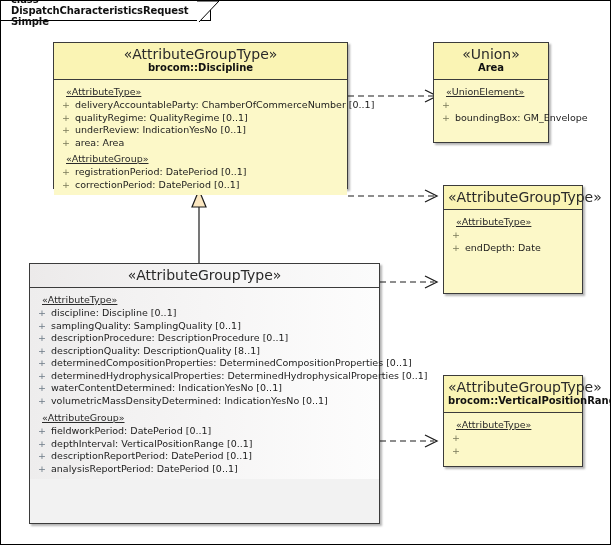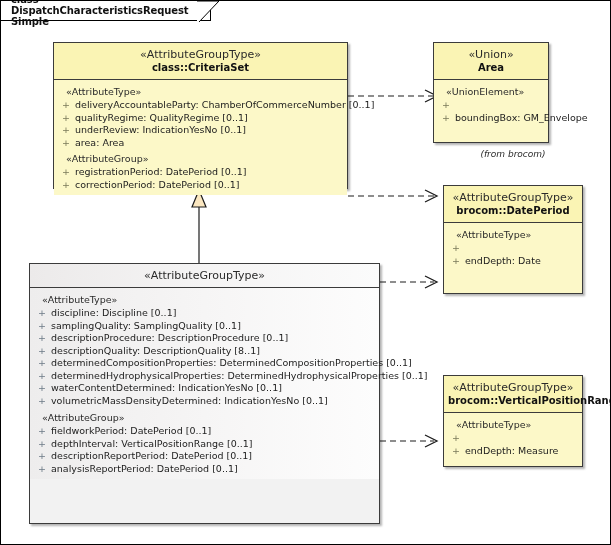--- a/index.html
+++ b/index.html
@@ -59,21 +59,21 @@
     z-index: 3;
   }
   .clsbox .hdr {
     box-sizing: border-box;
     border-bottom: 1px solid #3b3b3b;
     text-align: center;
     padding: 5px 4px 5px 4px;
     line-height: 13px;
   }
   .clsbox .stereo {
-    font-size: 11px;
+    font-size: 14px;
     color: #2a2a2a;
     white-space: nowrap;
   }
   .clsbox .cname {
     font-size: 10px;
     font-weight: bold;
     color: #111111;
     white-space: nowrap;
   }
   .clsbox .body {
@@ -93,20 +93,21 @@
     background: linear-gradient(to right, #eeeded 0%, #f6f5f5 50%, #fdfdfd 100%);
   }
 
   
   .grouplbl {
     font-size: 9.5px;
     color: #2a2a2a;
     padding: 1px 0 1px 9px;
     line-height: 12px;
     white-space: nowrap;
+    text-decoration: underline;
   }
   .feat {
     display: flex;
     font-size: 9.5px;
     color: #1c1c1c;
     line-height: 12.5px;
     white-space: nowrap;
   }
   .feat .vis {
     width: 18px;
@@ -177,21 +178,21 @@
 
     <g>
       <line x1="379" y1="440" x2="433" y2="440" stroke="#1c1c1c" stroke-width="1.2" stroke-dasharray="6,4"></line>
       <polyline points="424,434 436,440 424,446" fill="none" stroke="#1c1c1c" stroke-width="1.3"></polyline>
     </g>
   </svg>
 
   <div class="clsbox fill-yellow" style="left:52px; top:41px; width:295px; height:147px;">
     <div class="hdr">
       <div class="stereo">«AttributeGroupType»</div>
-      <div class="cname">class::CriteriaSet</div>
+      <div class="cname">brocom::Discipline</div>
     </div>
     <div class="body">
       <div class="grouplbl">«AttributeType»</div>
       <div class="feat">
         <span class="vis">+</span>
         <span class="sig">deliveryAccountableParty: ChamberOfCommerceNumber [0..1]</span>
       </div>
       <div class="feat">
         <span class="vis">+</span>
         <span class="sig">qualityRegime: QualityRegime [0..1]</span>
@@ -283,26 +284,24 @@
       <div class="grouplbl">«UnionElement»</div>
       <div class="feat">
         <span class="vis">+</span>
       </div>
       <div class="feat">
         <span class="vis">+</span>
         <span class="sig">boundingBox: GM_Envelope</span>
       </div>
     </div>
   </div>
-  <div class="fromnote" style="left:442px; top:148px; width:140px;">(from brocom)</div>
 
   <div class="clsbox fill-yellow" style="left:442px; top:184px; width:140px; height:109px;">
     <div class="hdr">
       <div class="stereo">«AttributeGroupType»</div>
-      <div class="cname">brocom::DatePeriod</div>
     </div>
     <div class="body">
       <div class="grouplbl">«AttributeType»</div>
       <div class="feat">
         <span class="vis">+</span>
       </div>
       <div class="feat">
         <span class="vis">+</span>
         <span class="sig">endDepth: Date</span>
       </div>
@@ -314,18 +313,17 @@
       <div class="stereo">«AttributeGroupType»</div>
       <div class="cname">brocom::VerticalPositionRange</div>
     </div>
     <div class="body">
       <div class="grouplbl">«AttributeType»</div>
       <div class="feat">
         <span class="vis">+</span>
       </div>
       <div class="feat">
         <span class="vis">+</span>
-        <span class="sig">endDepth: Measure</span>
       </div>
     </div>
   </div>
 
 </div>
 
 </body></html>

